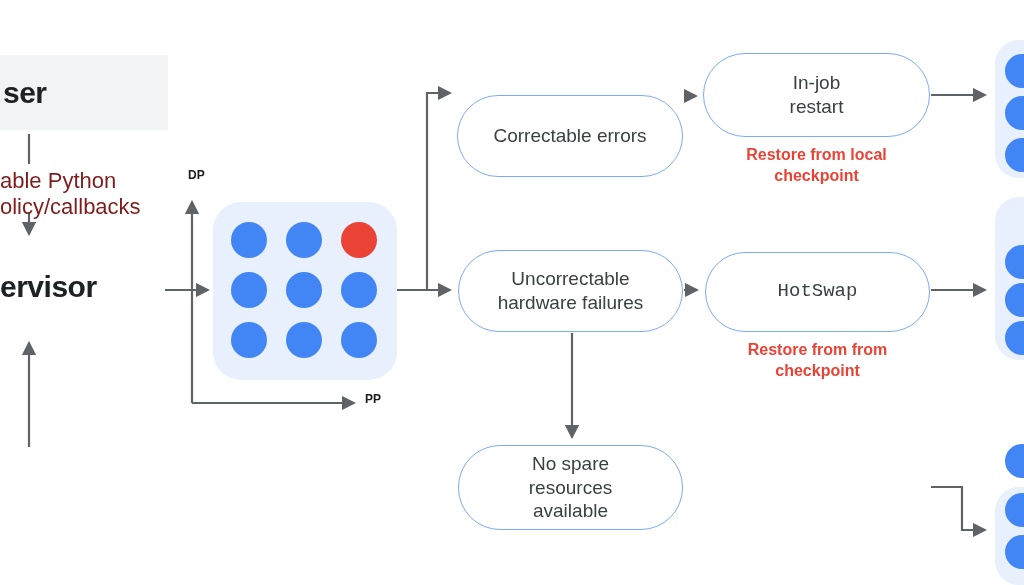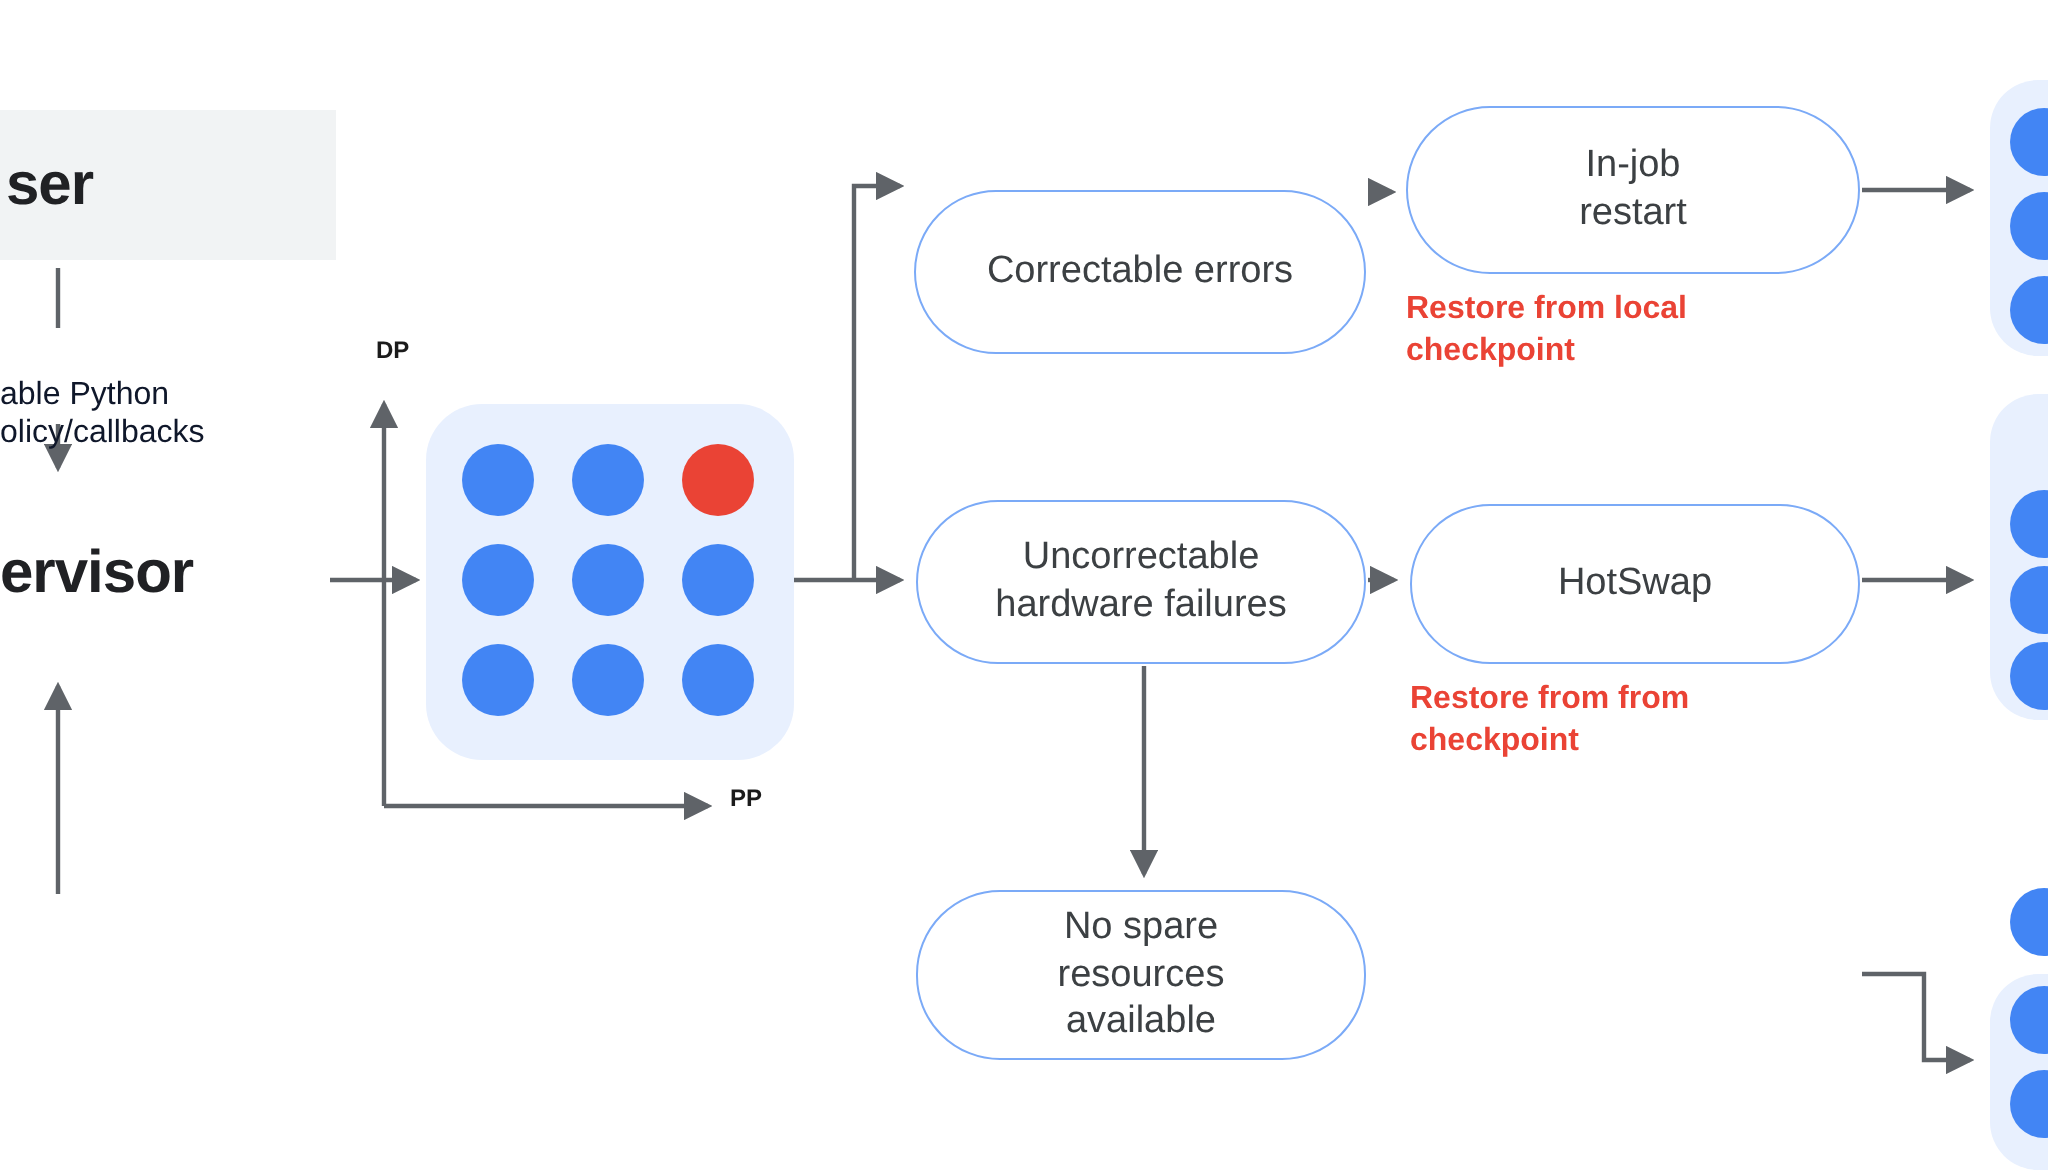--- a/index.html
+++ b/index.html
@@ -2,35 +2,35 @@
 <html><head>
 <meta charset="utf-8">
 <style>
   html,body{margin:0;padding:0;}
   body{font-family:"Liberation Sans","DejaVu Sans",sans-serif;background:#fff;}
   #canvas{position:relative;width:1024px;height:585px;background:#fff;overflow:hidden;}
 
   .graybox{position:absolute;left:0;width:168px;background:#f1f3f4;display:flex;align-items:center;}
   .bigword{font-weight:bold;font-size:30px;color:#202124;letter-spacing:-0.5px;padding-left:3px;white-space:nowrap;}
   .bigword-plain{position:absolute;left:0;font-weight:bold;font-size:30px;color:#202124;letter-spacing:-0.5px;white-space:nowrap;}
-  .smallnote{position:absolute;left:0;font-size:16px;color:#0f172a;line-height:1.2;white-space:pre-line;margin-top:20px;}
+  .smallnote{position:absolute;left:0;font-size:22px;color:#7f1d1d;line-height:1.2;white-space:pre-line;}
 
   .axis-label{position:absolute;font-weight:bold;font-size:12px;color:#1b1b1b;}
   .strategy-title{position:absolute;font-weight:bold;font-size:16px;color:#4285f4;white-space:nowrap;}
 
   .strategy-box{position:absolute;left:213px;top:202px;width:184px;height:178px;background:#e8f0fe;border-radius:28px;
     display:grid;grid-template-columns:repeat(3,36px);grid-auto-rows:36px;column-gap:19px;row-gap:14px;
     padding:20px 18px;box-sizing:border-box;}
   .dot{display:block;border-radius:50%;}
   .strategy-box .dot{width:36px;height:36px;}
 
   .pill{position:absolute;background:#fff;border:1.5px solid #7baaf7;border-radius:42px;
     display:flex;align-items:center;justify-content:center;text-align:center;
     font-size:19px;color:#3c4043;line-height:1.25;white-space:pre-line;box-sizing:border-box;}
-  .rednote{position:absolute;font-weight:bold;font-size:16px;color:#ea4335;line-height:1.3;white-space:pre-line;}
+  .rednote{position:absolute;font-weight:bold;font-size:16px;color:#ea4335;text-align:center;line-height:1.3;white-space:pre-line;}
 
   .devbox{position:absolute;background:#e8f0fe;border-radius:24px;display:flex;flex-direction:column;align-items:flex-start;box-sizing:border-box;}
   .devbox .dot{width:34px;height:34px;flex:0 0 auto;}
   .lone-dot{position:absolute;width:34px;height:34px;border-radius:50%;}
 
   svg.connectors{position:absolute;left:0;top:0;pointer-events:none;}
 </style>
 </head>
 <body>
 
@@ -85,21 +85,21 @@
     </div>
 
   <div class="pill" style="left:457px;top:55px;width:226px;height:82px;margin-top:40px;">Correctable errors</div>
   <div class="pill" style="left:703px;top:53px;width:227px;height:84px;">In-job
 restart</div>
   <div class="rednote" style="left:703px;top:145px;width:227px;">Restore from local
 checkpoint</div>
 
   <div class="pill" style="left:458px;top:250px;width:225px;height:82px;">Uncorrectable
 hardware failures</div>
-  <div class="pill" style="left:705px;top:252px;width:225px;height:80px;">HotSwap</div>
+  <div class="pill" style="left:705px;top:252px;width:225px;height:80px;font-family:Liberation Mono, monospace;">HotSwap</div>
   <div class="rednote" style="left:705px;top:340px;width:225px;">Restore from from
 checkpoint</div>
 
   <div class="pill" style="left:458px;top:445px;width:225px;height:85px;">No spare
 resources
 available</div>
 
   <div class="devbox" style="left:995px;top:40px;width:62px;height:138px;padding:14px 0 0 10px;gap:8px;">
       <span class="dot" style="background: rgb(66, 133, 244);"></span>
       <span class="dot" style="background: rgb(66, 133, 244);"></span>

